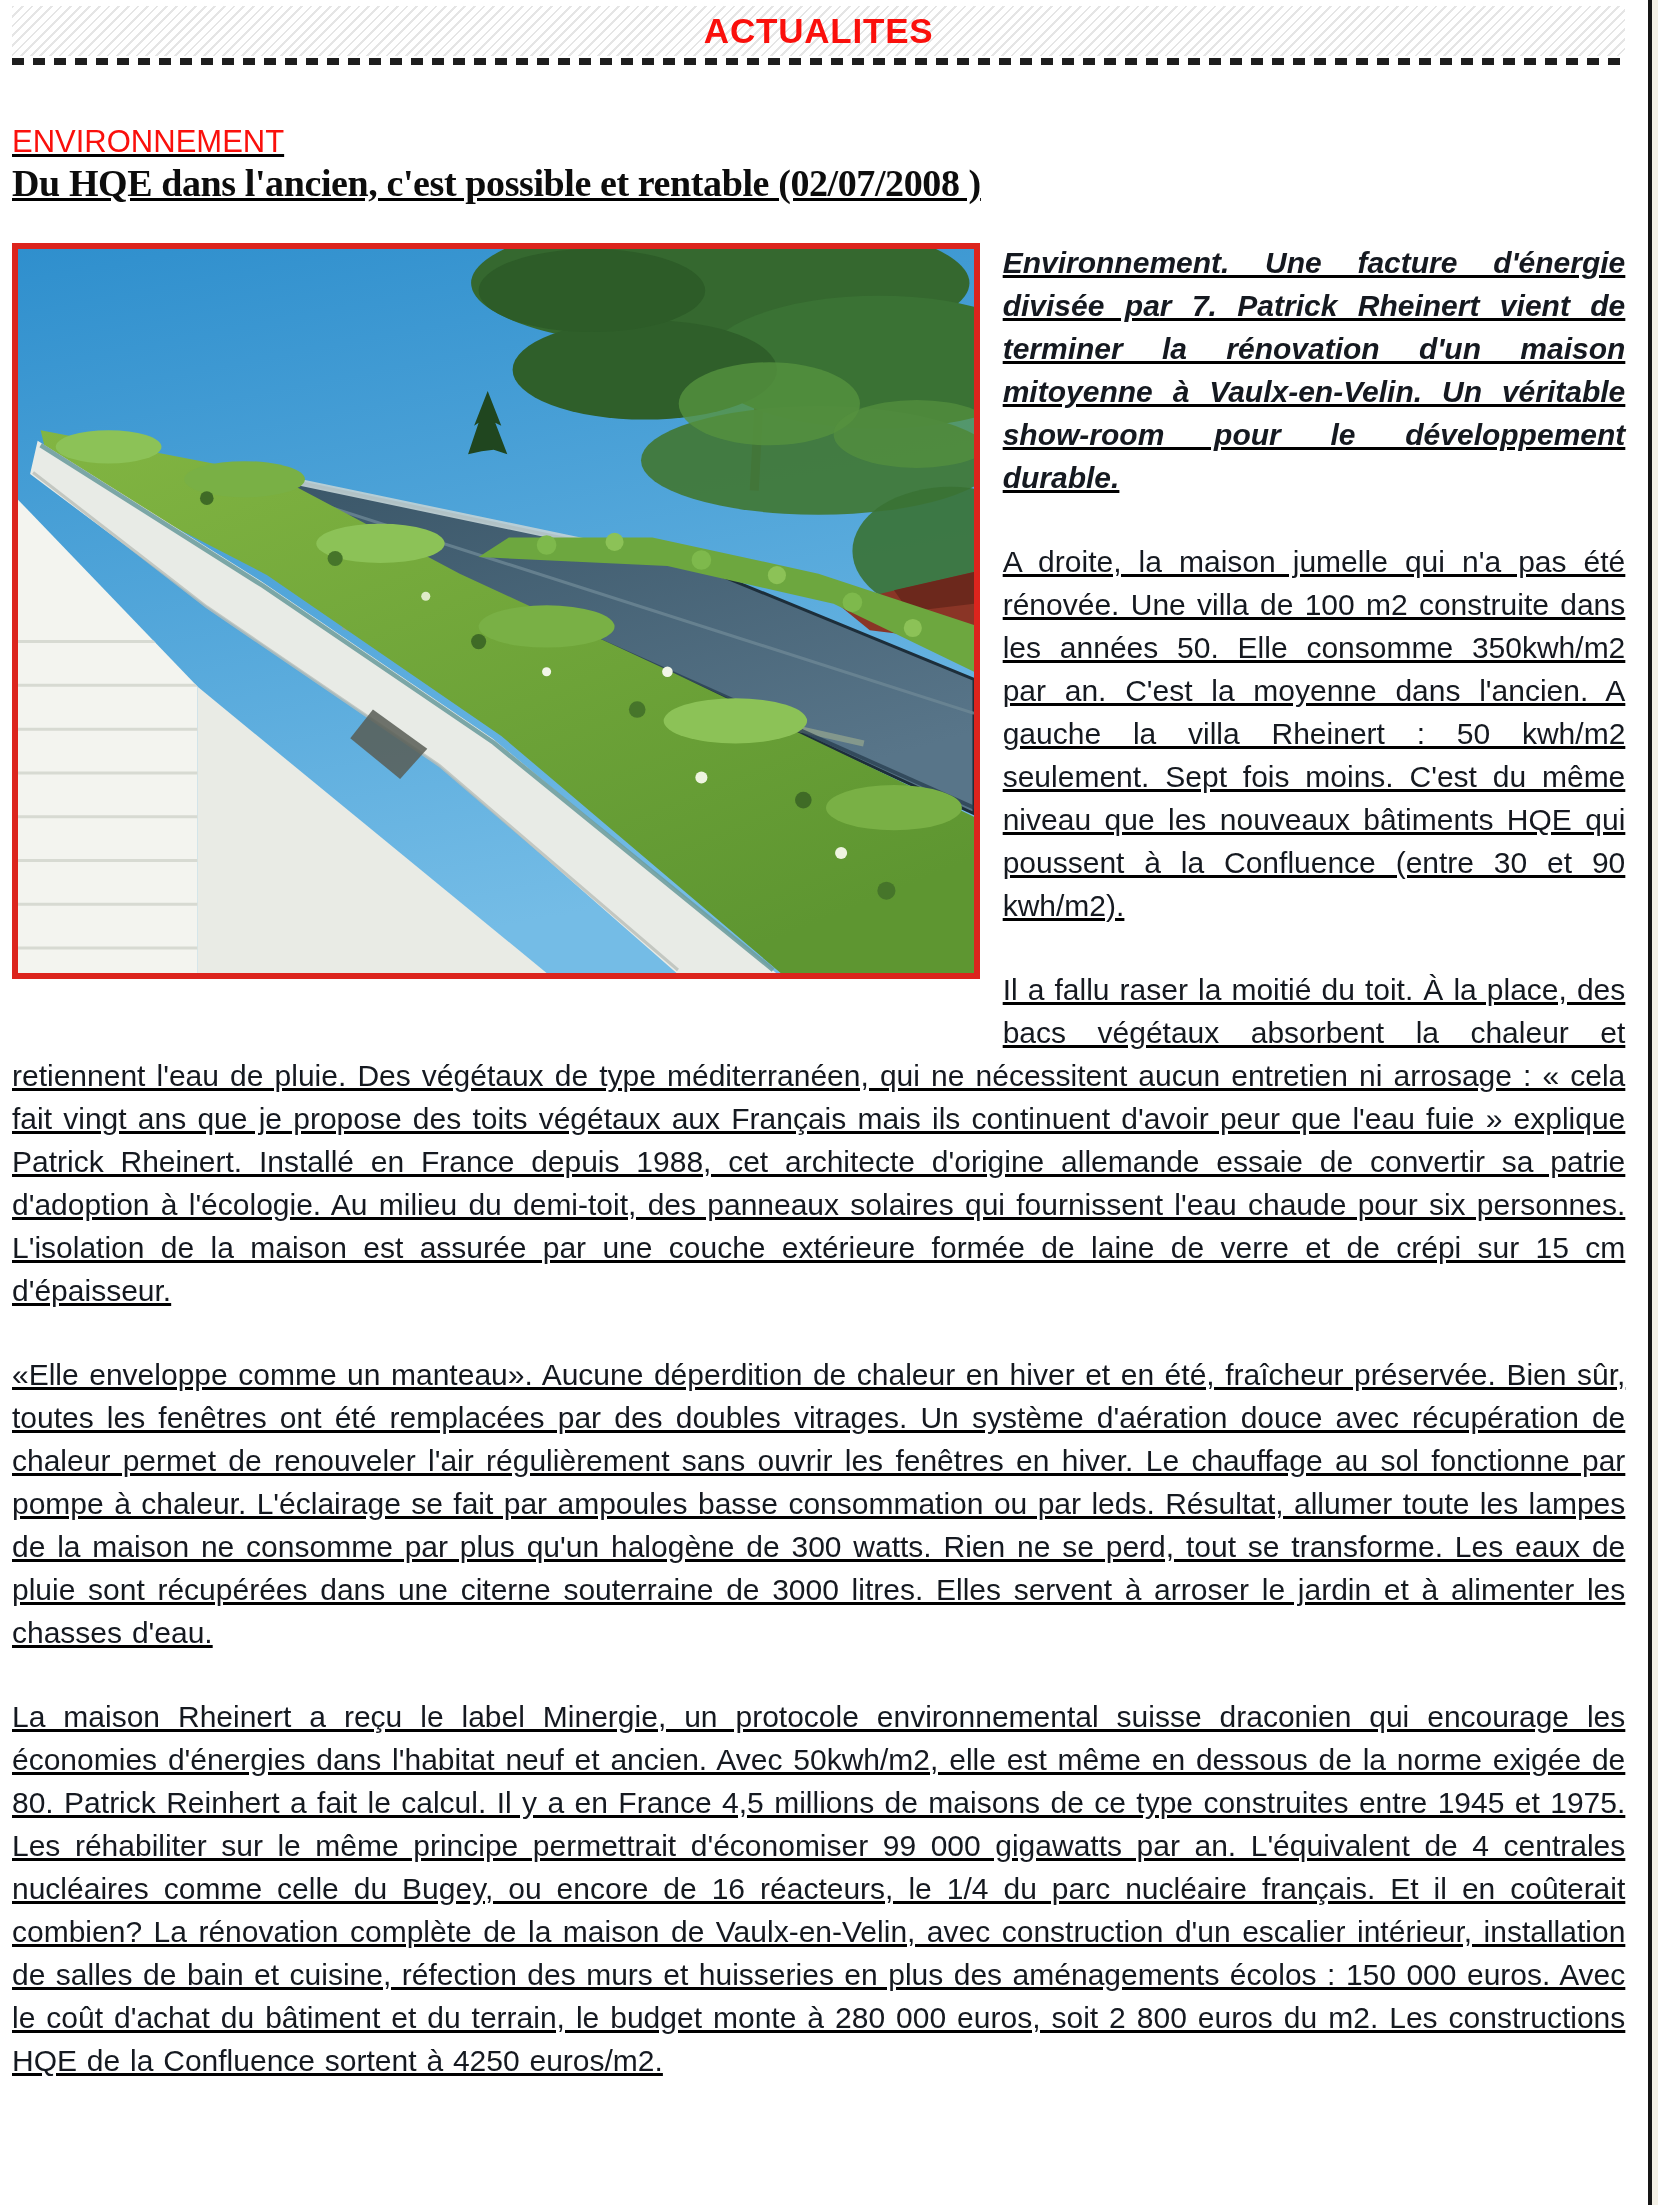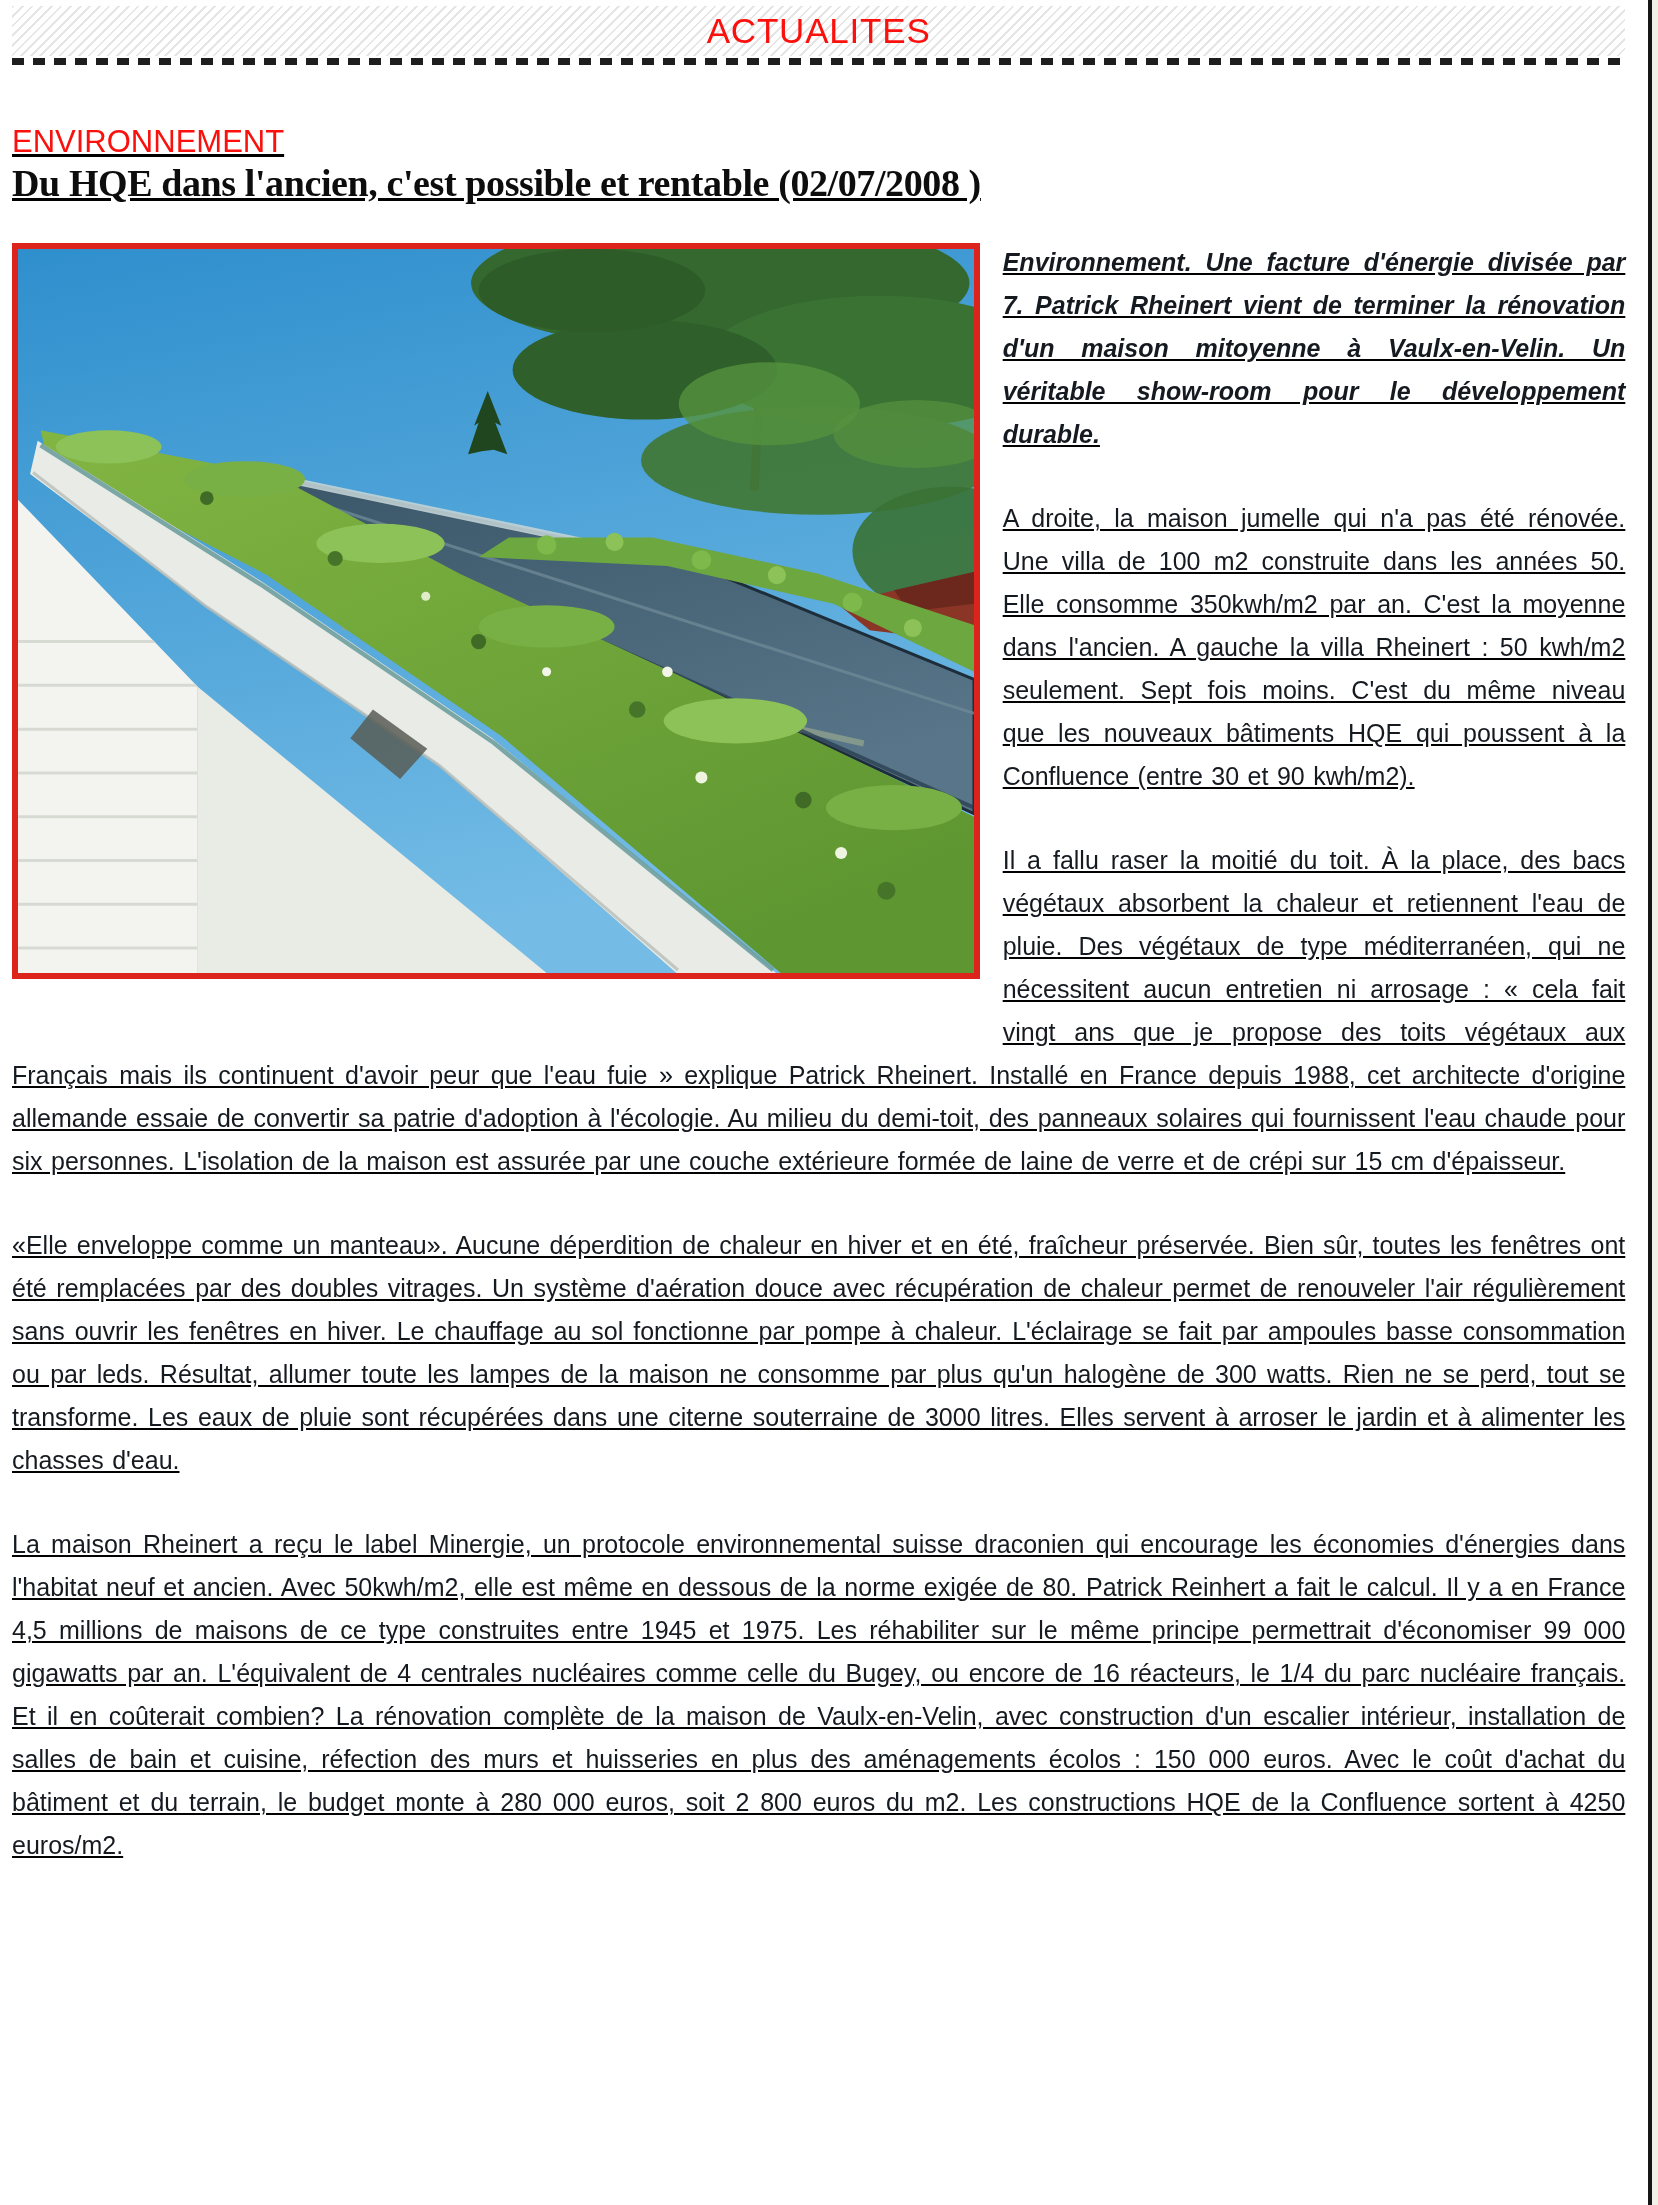--- a/index.html
+++ b/index.html
@@ -24,21 +24,21 @@
   .hatch {
     height: 50px;
     background: repeating-linear-gradient(135deg,
       rgba(187,187,187,0.38) 0 1.9px, rgba(255,255,255,0) 1.9px 6.8px);
     display: flex;
     align-items: center;
     justify-content: center;
   }
   .actualites {
     font-size: 35px;
-    font-weight: 400;
+    font-weight: 700;
     letter-spacing: 0.8px;
     color: var(--accent-red, #fa100c);
   }
   .dashed-divider {
     height: 6.8px;
     margin-top: 2.3px;
     background: repeating-linear-gradient(90deg,
       var(--divider-black, #1e1e1e) 0 12px, rgba(0,0,0,0) 12px 21px);
   }
   
@@ -58,21 +58,21 @@
     margin: 1px 0 0 0;
     font-family: "Liberation Serif", serif;
     font-weight: 700;
     font-size: 38px;
     line-height: 44px;
     letter-spacing: -0.4px;
     color: #0d0d0d;
   }
   .article-body {
     margin-top: 36px;
-    font-size: 25px;
+    font-size: 30px;
     line-height: 43px;
     text-align: justify;
     color: var(--body-text, #151920);
     word-spacing: 1.5px;
   }
   .article-body p { margin: 0 0 41px 0; }
   .article-body p:last-child { margin-bottom: 0; }
   .intro {
     font-weight: 700;
     font-style: italic;

